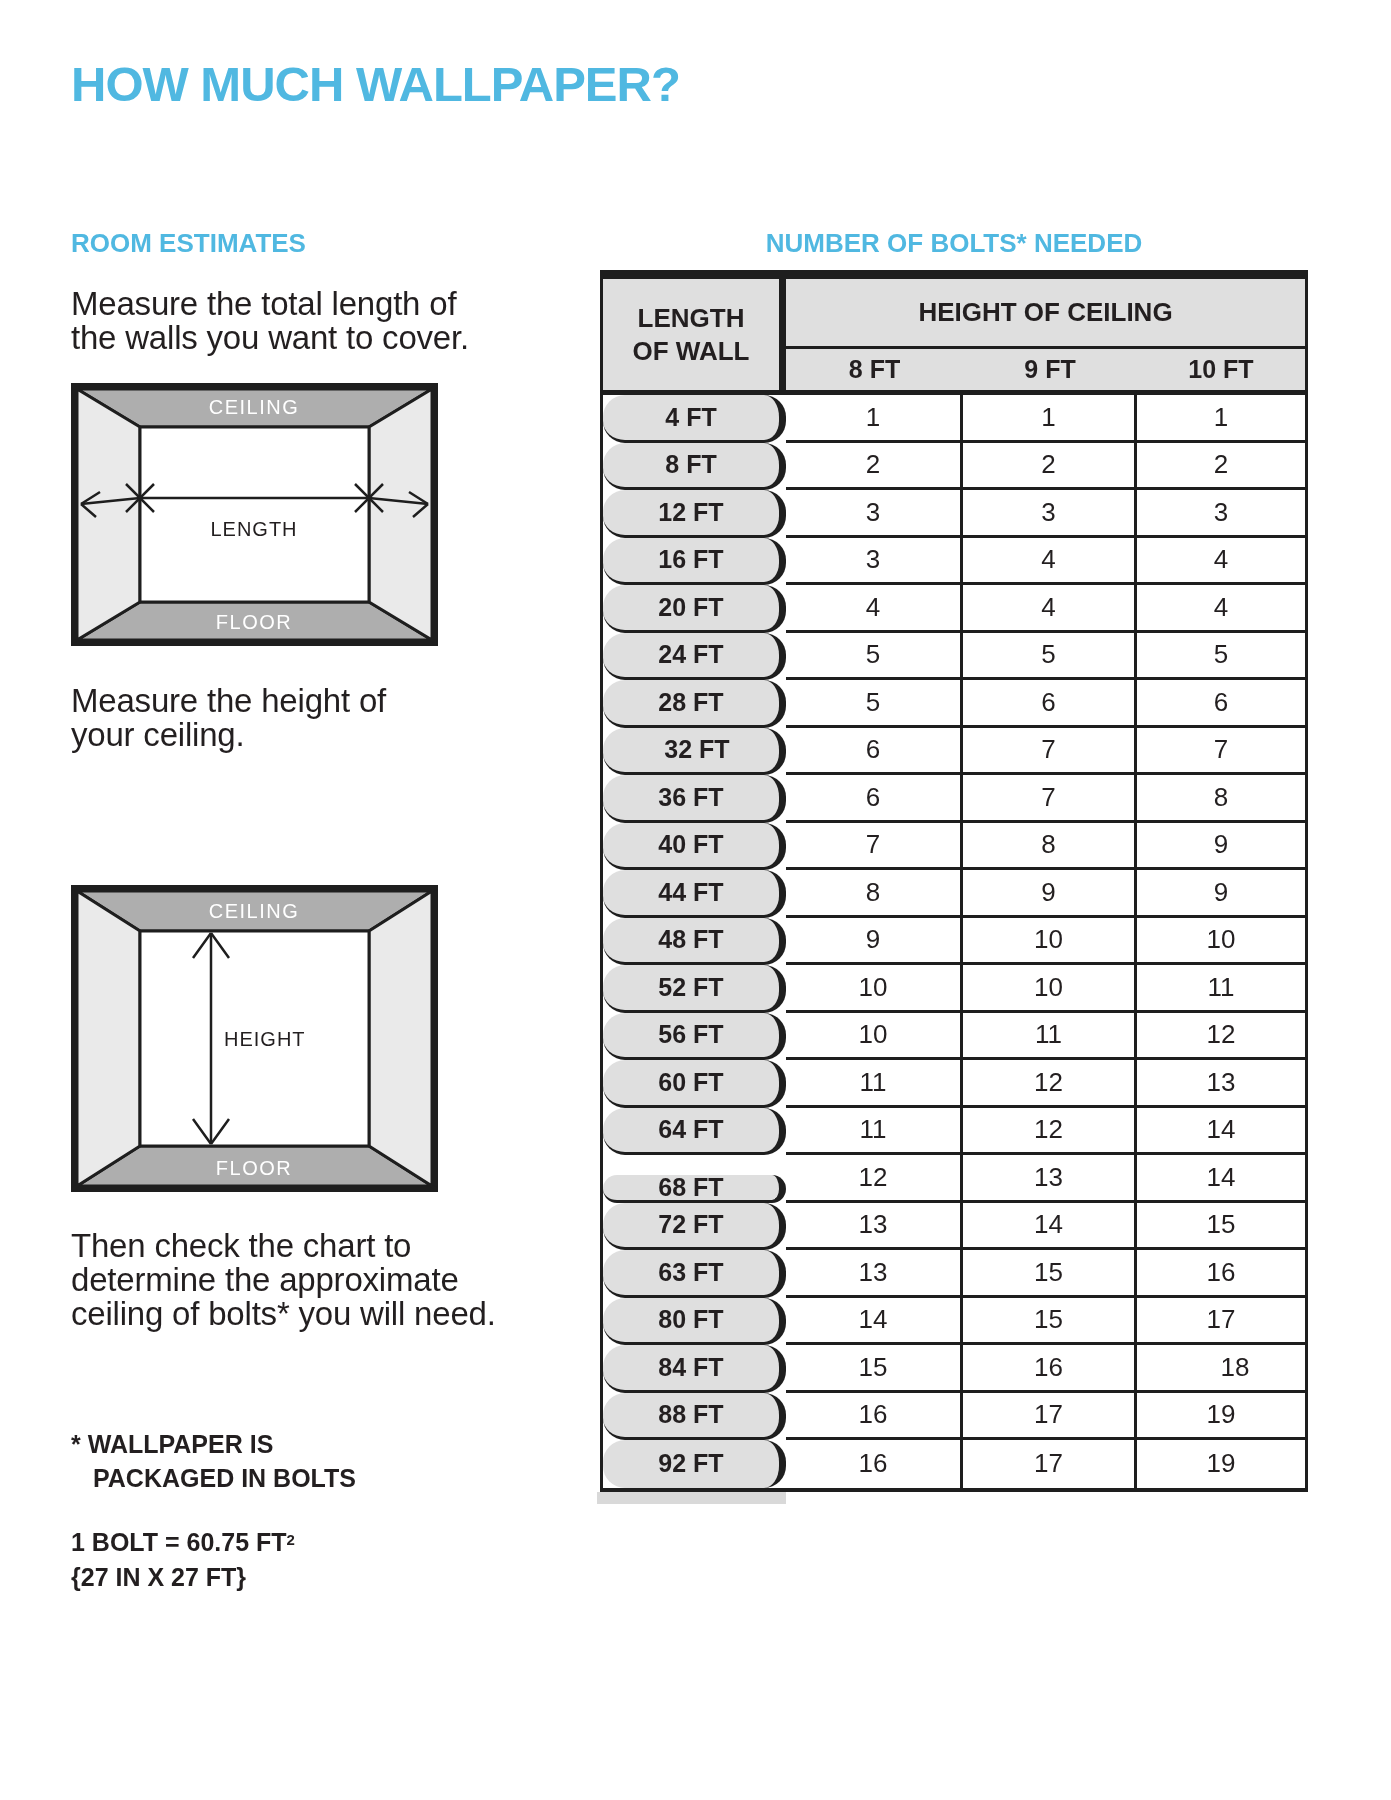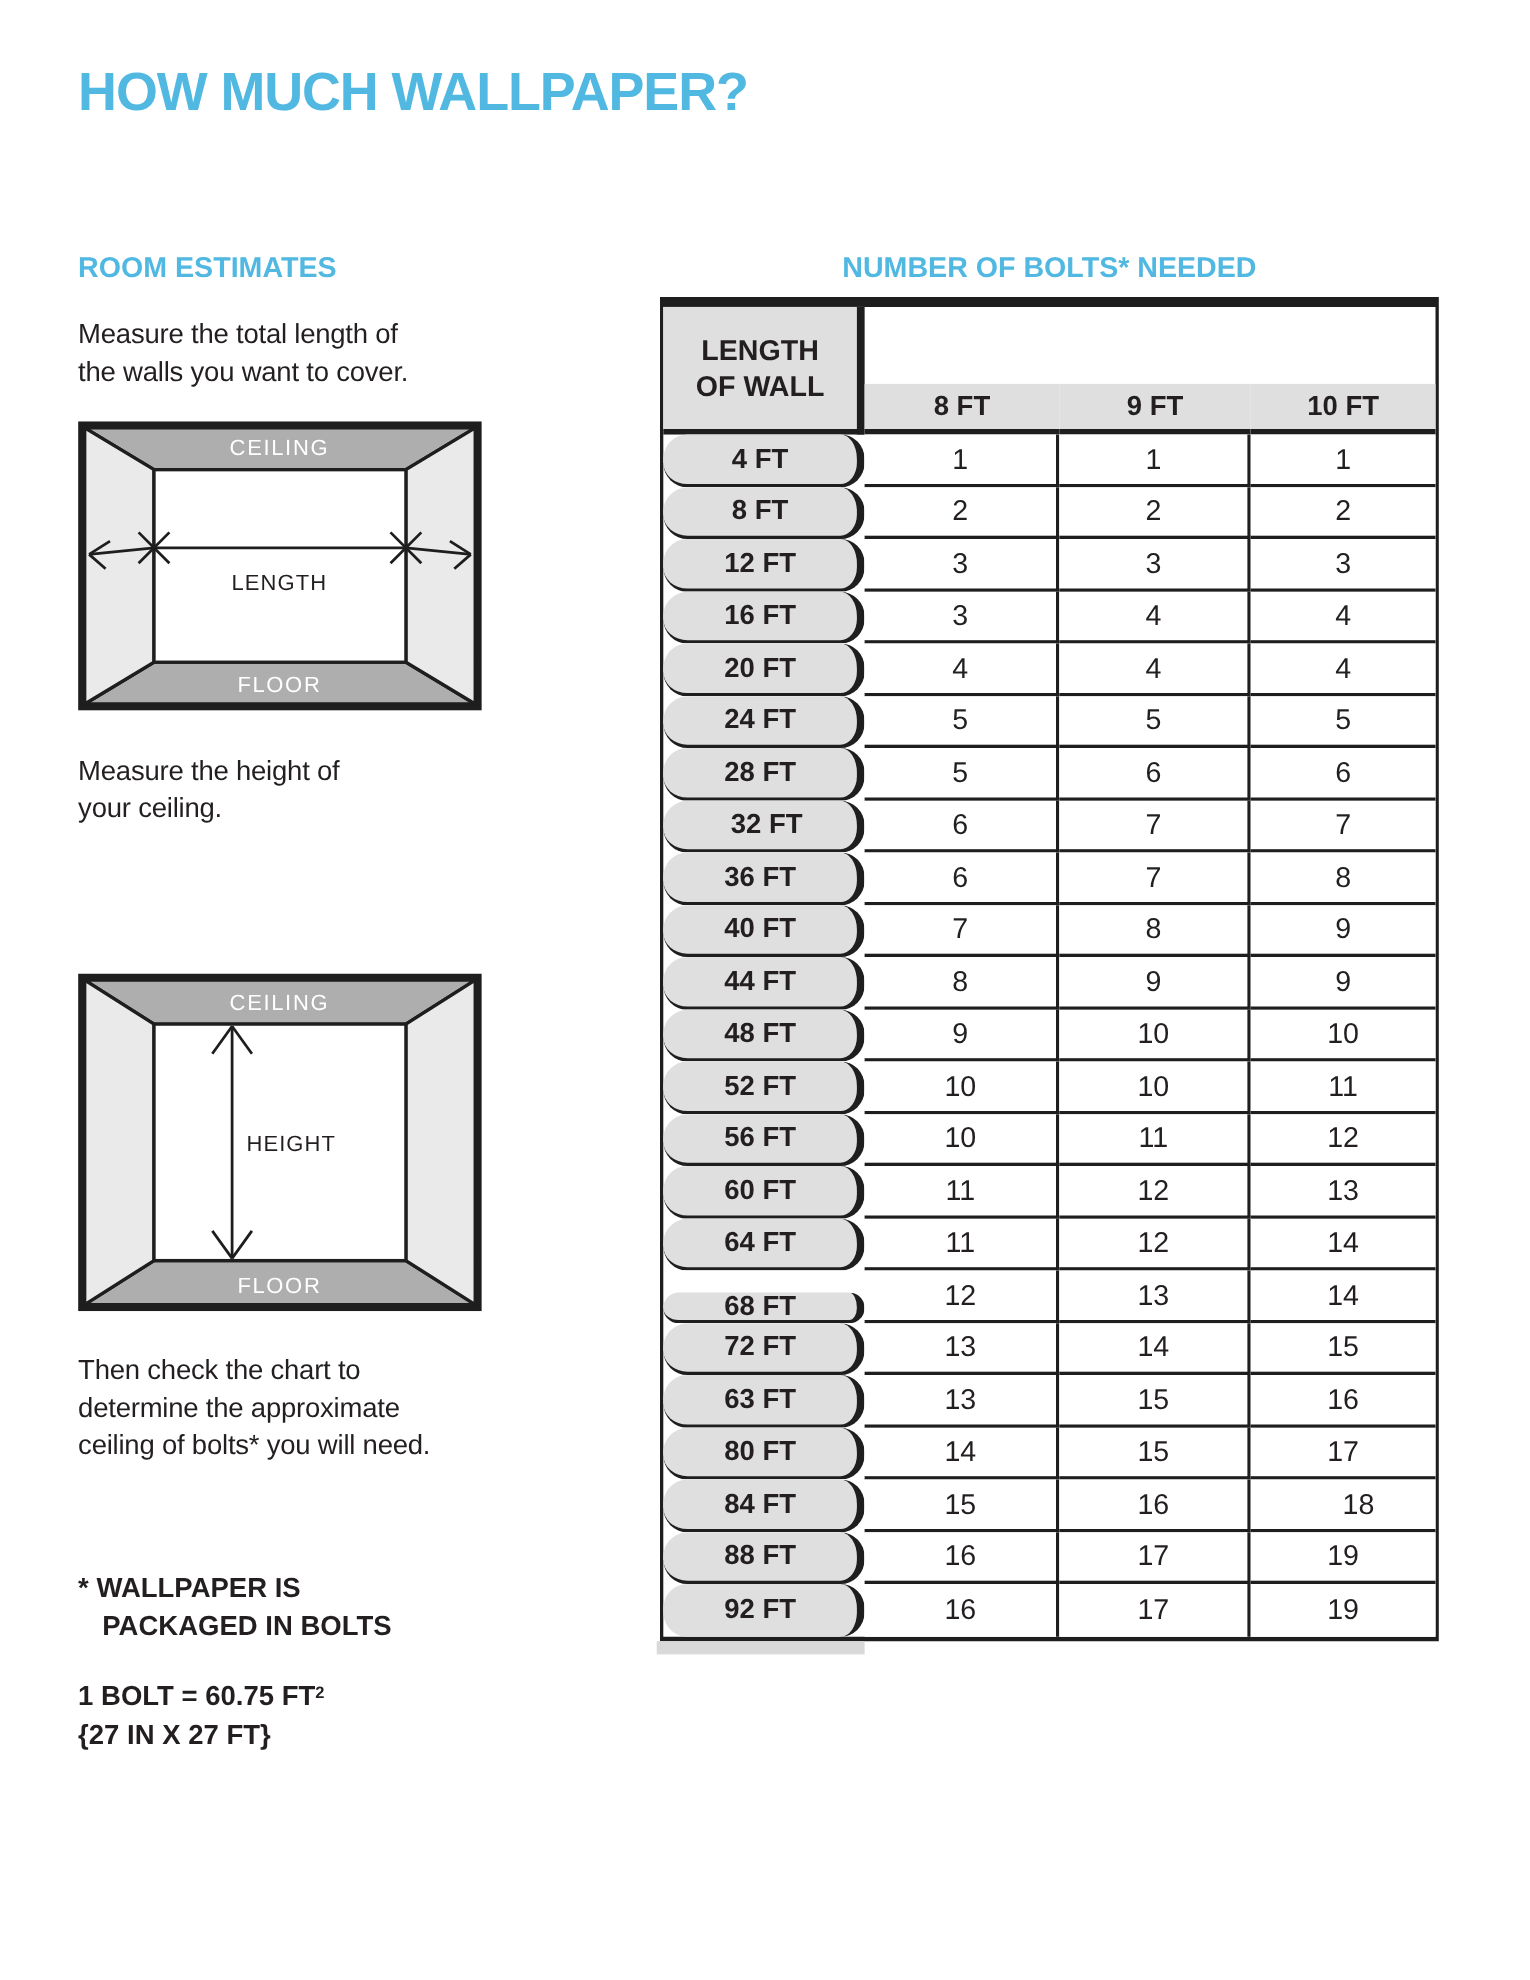--- a/index.html
+++ b/index.html
@@ -20,21 +20,21 @@
   .abs{ position:absolute; }
   .page-title{
     left:71px; top:56px; font-size:49px; font-weight:bold;
     letter-spacing:-1px; color:var(--accent); white-space:nowrap;
   }
   .section-heading{
     font-size:26px; font-weight:bold; color:var(--accent); white-space:nowrap;
   }
   .h-room{ left:71px; top:228px; }
   .h-bolts{ left:600px; top:228px; width:708px; text-align:center; }
-  .para{ font-size:25px; line-height:34px; letter-spacing:-0.2px; color:var(--ink); }
+  .para{ font-size:33px; line-height:34px; letter-spacing:-0.2px; color:var(--ink); }
   .p1{ left:71px; top:287px; width:420px; }
   .p2{ left:71px; top:684px; width:420px; }
   .p3{ left:71px; top:1229px; width:440px; }
   .footnote{ left:71px; top:1427px; font-weight:bold; font-size:25px; line-height:34px; }
   .footnote .indent{ padding-left:22px; display:block; }
   .boltinfo{ left:71px; top:1522px; font-weight:bold; font-size:25px; line-height:35px; }
   .boltinfo sup{ font-size:15px; vertical-align:6px; }
   .diagram{ border:0; }
   .d1{ left:71px; top:383px; }
   .d2{ left:71px; top:885px; }
@@ -152,20 +152,21 @@
 <div class="abs boltinfo">
   <span><span>1 BOLT = 60.75 FT</span><sup>2</sup></span><br>
   <span>{27 IN X 27 FT}</span>
 </div>
 
 <div class="abs bolt-table">
   <div class="cell rowhead">
     <span>LENGTH</span>
     <span>OF WALL</span>
   </div>
+  <div class="cell grouphead">HEIGHT OF CEILING</div>
   <div class="cell subhead" style="grid-area:2/2/3/3">8 FT</div>
   <div class="cell subhead" style="grid-area:2/3/3/4">9 FT</div>
   <div class="cell subhead" style="grid-area:2/4/3/5">10 FT</div>
 
 <div class="cell label-cell" style="grid-area: 3 / 1;">4 FT</div>
     <div class="cell value-cell" style="grid-area: 3 / 2;">1</div>
     <div class="cell value-cell" style="grid-area: 3 / 3;">1</div>
     <div class="cell value-cell last-col" style="grid-area: 3 / 4;">1</div>
     <div class="cell label-cell" style="grid-area: 4 / 1;">8 FT</div>
     <div class="cell value-cell" style="grid-area: 4 / 2;">2</div>

